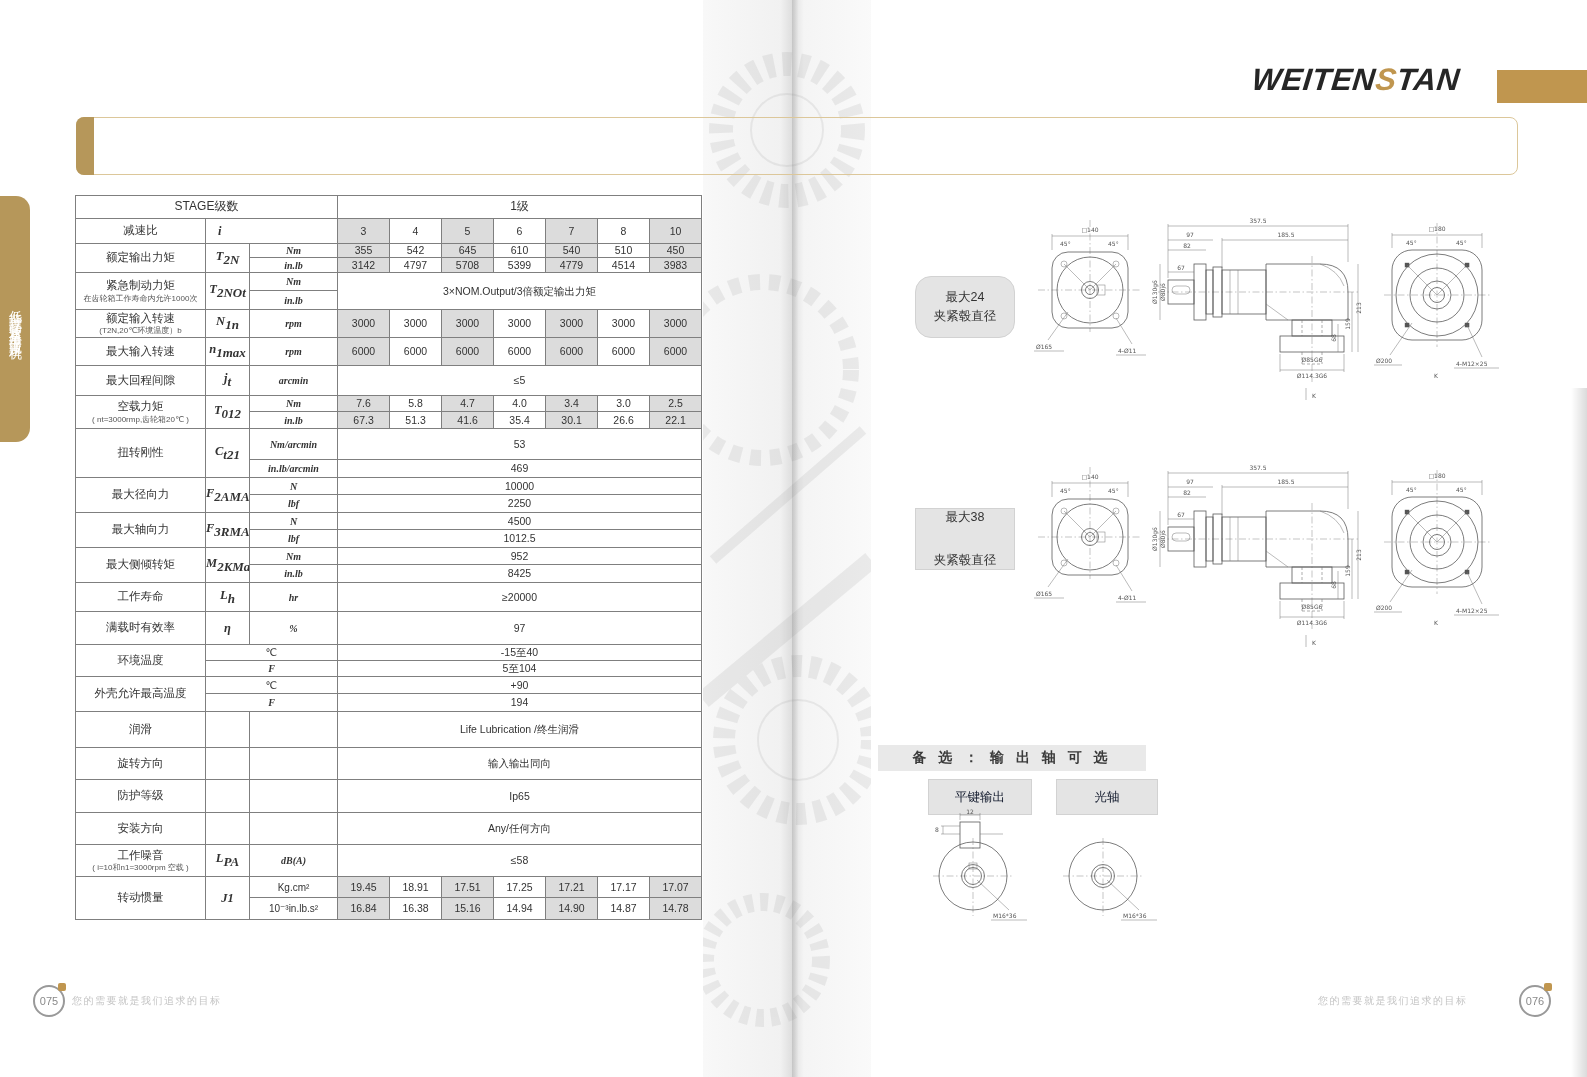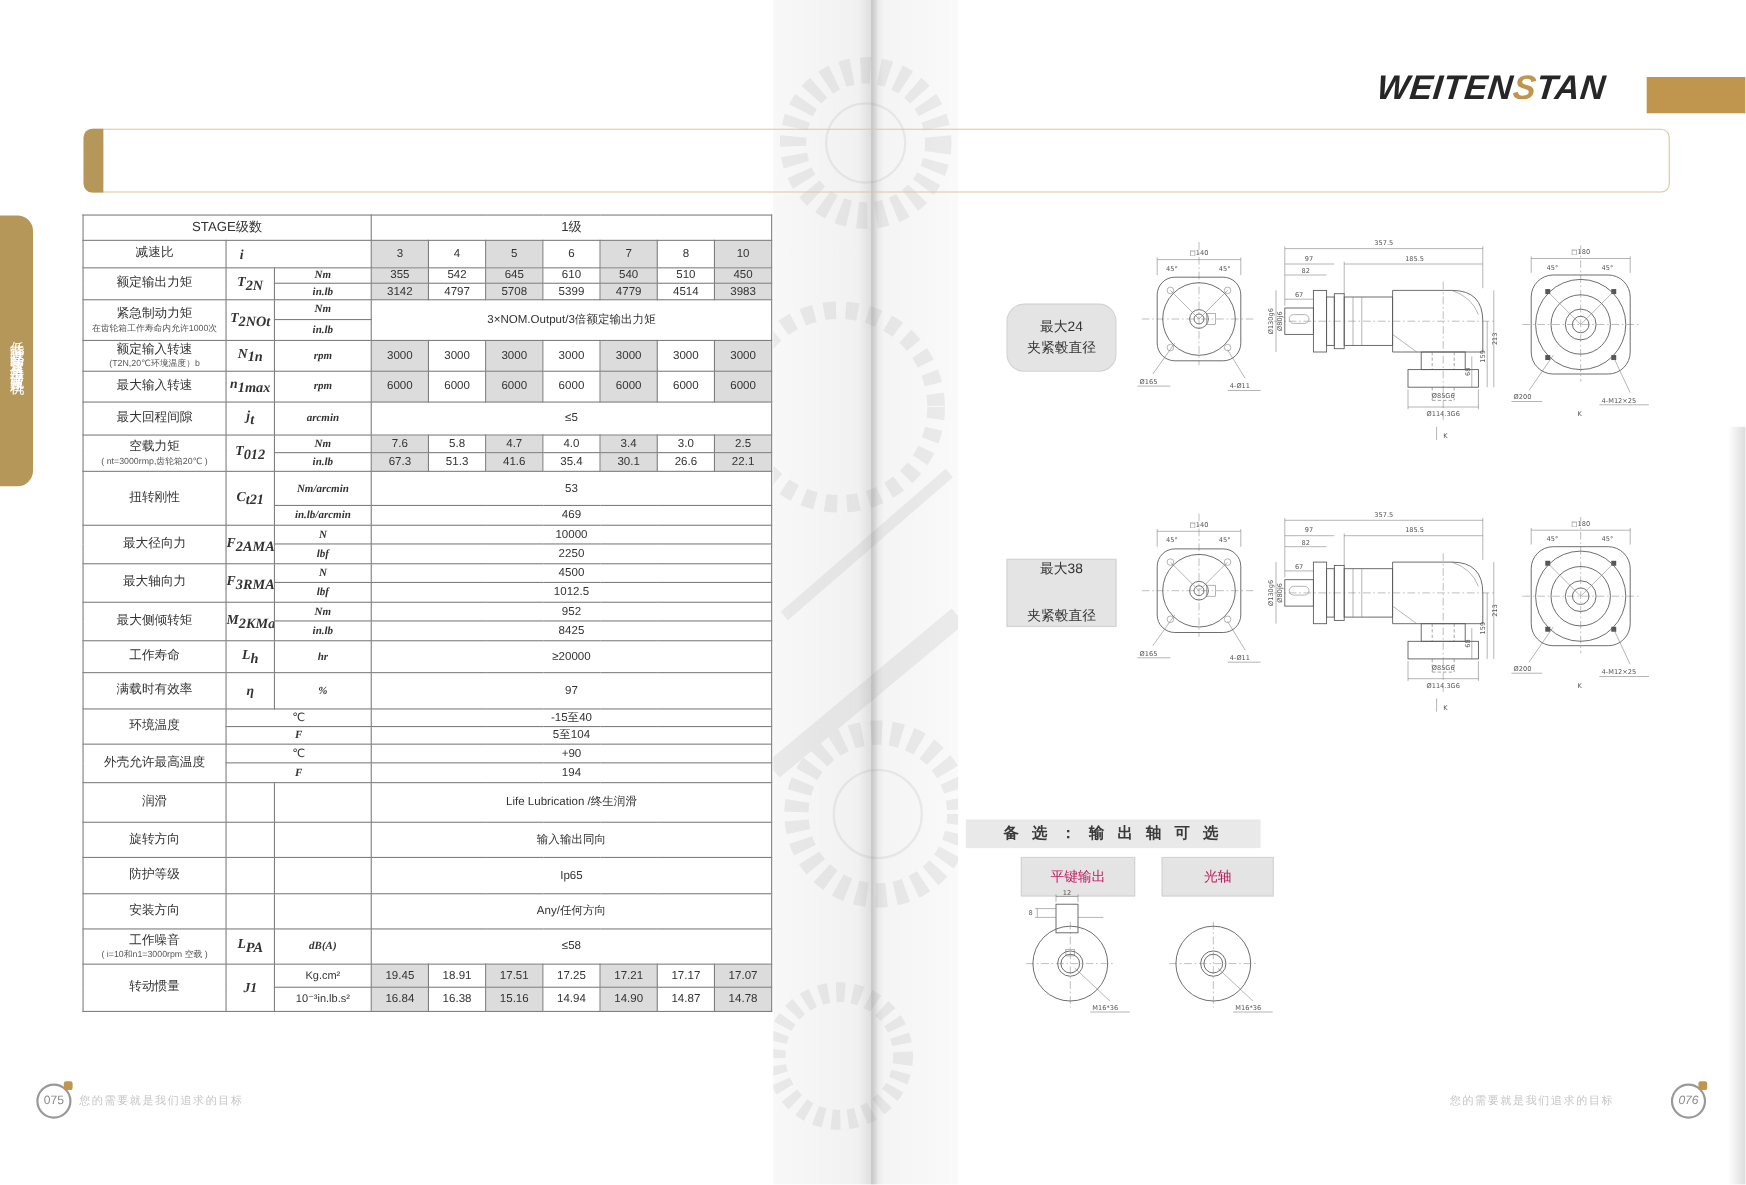--- a/index.html
+++ b/index.html
@@ -39,21 +39,21 @@
   .sym sub{font-size:13px;}
   .unit{font-family:"Liberation Serif","DejaVu Serif",serif;font-style:italic;font-weight:bold;font-size:10px;}
   .unitp{font-size:10px;}
   .sub-lab{display:block;font-size:8px;color:#555;margin-top:1px;}
   
   .gray-box{position:absolute;width:98px;height:60px;background:#e4e4e4;border:1px solid #d2d2d2;
      display:flex;flex-direction:column;align-items:center;justify-content:center;font-size:12.5px;color:#333;line-height:1.5;}
   .opt-header{position:absolute;left:878px;top:745px;width:268px;height:26px;background:#e9e9e9;
      display:flex;align-items:center;justify-content:center;font-size:14px;font-weight:bold;color:#3a3a3a;letter-spacing:4px;}
   .opt-box{position:absolute;top:779px;height:34px;background:#e4e4e4;border:1px solid #d2d2d2;
-     display:flex;align-items:center;justify-content:center;font-size:12.5px;color:#be185d;}
+     display:flex;align-items:center;justify-content:center;font-size:12.5px;color:#0f172a;}
   .dwg{position:absolute;}
   svg .ln{stroke:#5a5a5a;stroke-width:.8;fill:none;}
   svg .thin{stroke:#777;stroke-width:.5;fill:none;}
   svg .cl{stroke:#888;stroke-width:.5;fill:none;stroke-dasharray:7 2.5 1.5 2.5;}
   svg .hid{stroke:#777;stroke-width:.6;fill:none;stroke-dasharray:3 2;}
   svg text{font-family:"DejaVu Sans",sans-serif;font-size:6px;fill:#555;}
   
   .pg-circle{position:absolute;width:28px;height:28px;border:2px solid #999;border-radius:50%;
      display:flex;align-items:center;justify-content:center;font-size:11px;color:#8a8a8a;background:#fff;}
   .pg-dot{position:absolute;width:8px;height:8px;background:#c0964f;border-radius:2px;}
@@ -586,16 +586,16 @@
         <circle class="ln" cx="58" cy="68" r="8.5"></circle>
     <line class="thin" x1="62" y1="72" x2="94" y2="102"></line>
     <text x="78" y="110" font-size="5.5">M16*36</text>
         <line class="thin" x1="76" y1="112" x2="112" y2="112"></line>
   </svg></div>
 
   <div class="pg-circle" style="left:33px;top:985px;">075</div>
   <div class="pg-dot" style="left:58px;top:983px;"></div>
   <div class="slogan" style="left:72px;top:994px;">您的需要就是我们追求的目标</div>
   <div class="slogan" style="left:1318px;top:994px;">您的需要就是我们追求的目标</div>
-  <div class="pg-circle" style="left:1519px;top:985px;font-style:italic;">076</div>
+  <div class="pg-circle" style="left:1519px;top:985px;">076</div>
   <div class="pg-dot" style="left:1544px;top:983px;"></div>
 
 </div>
 
 </body></html>

